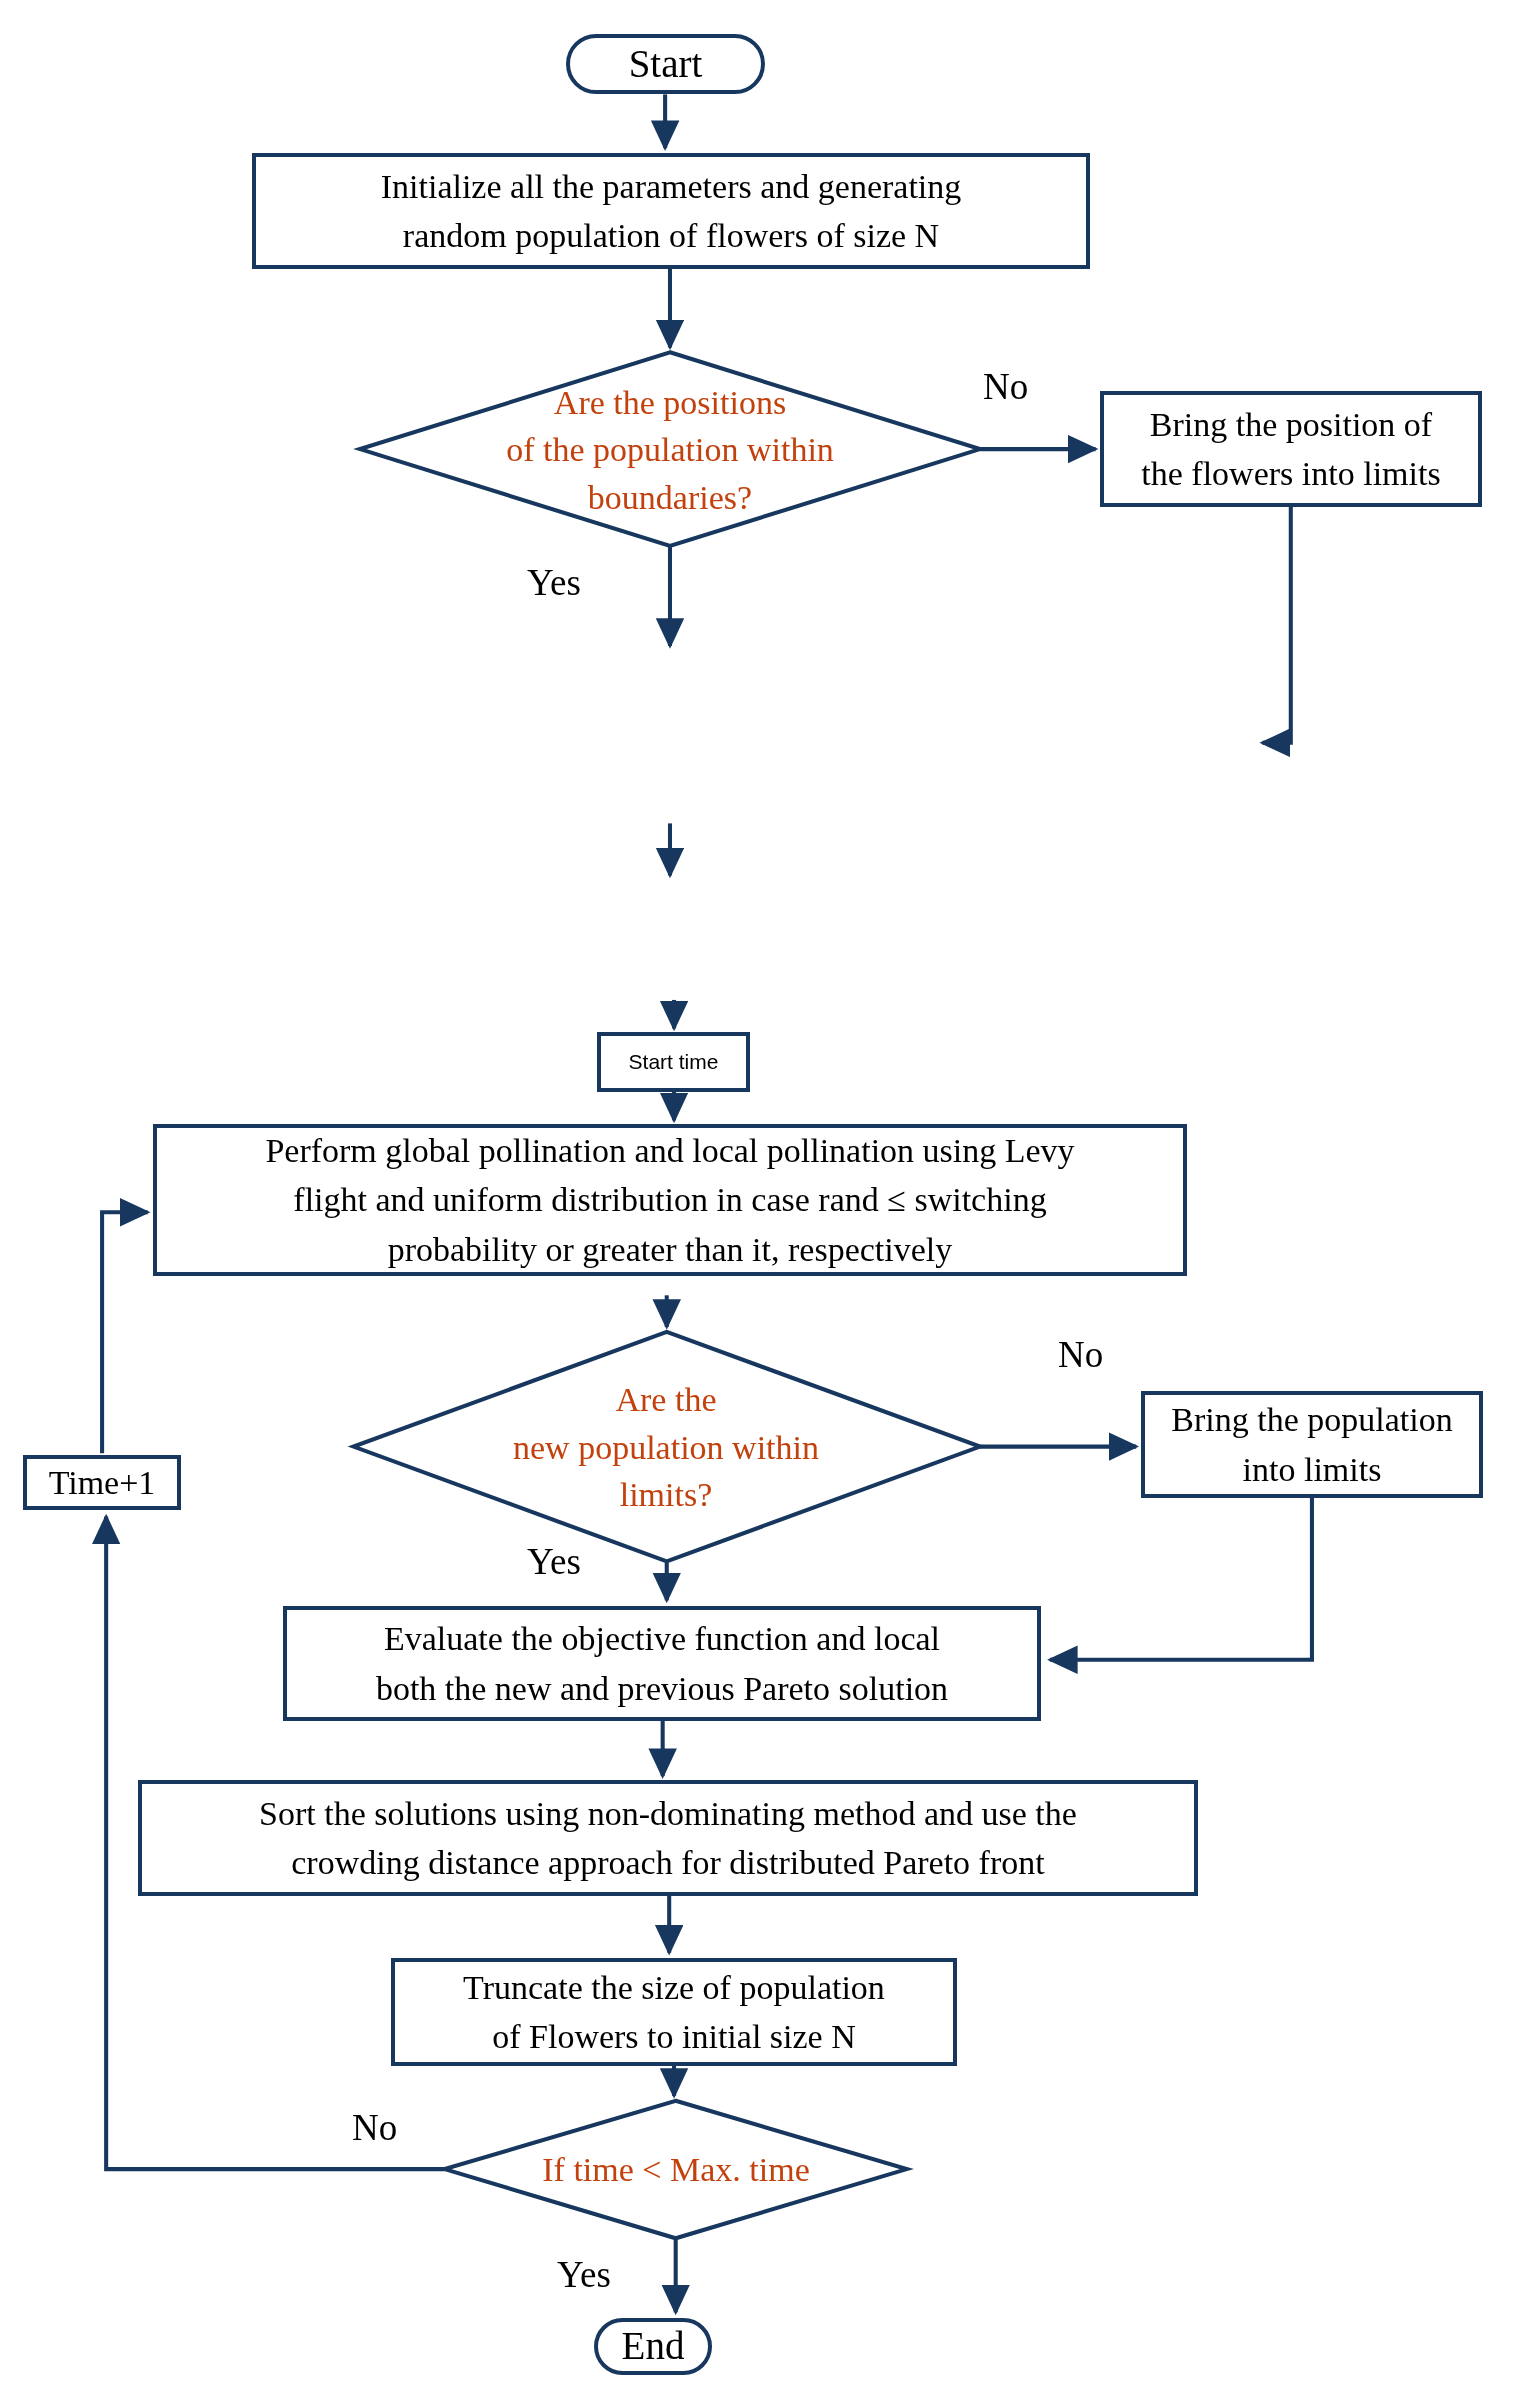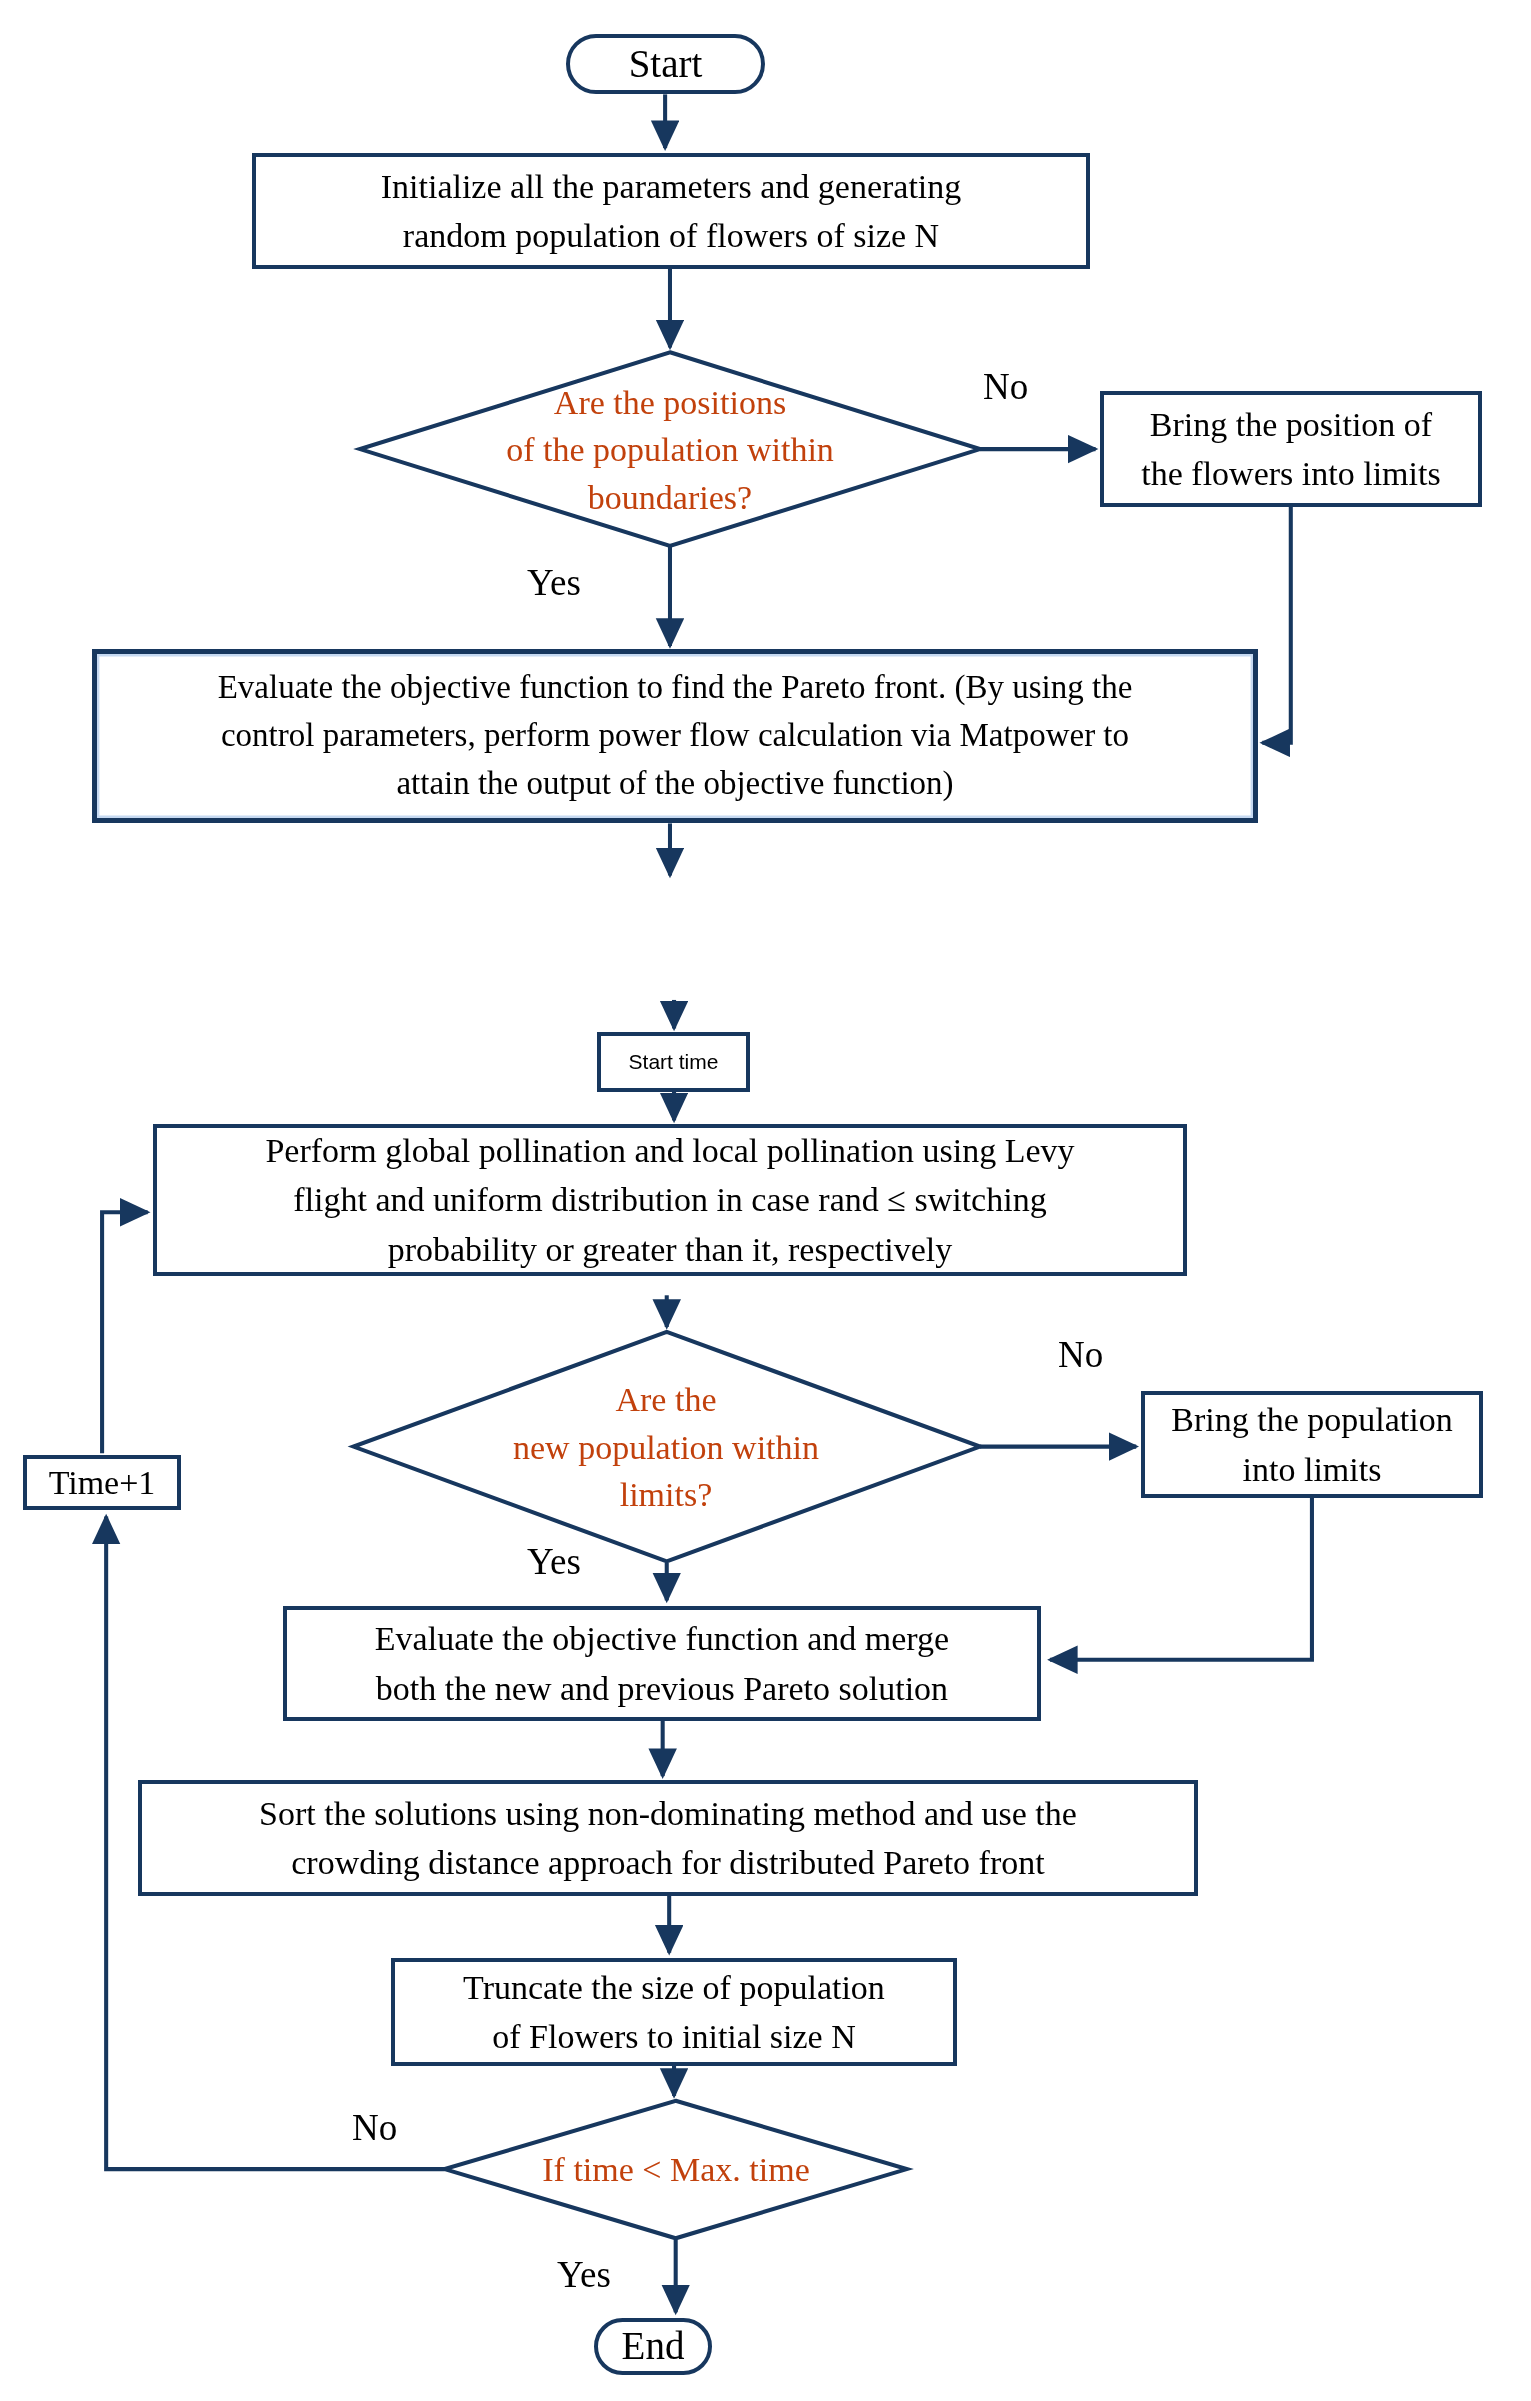--- a/index.html
+++ b/index.html
@@ -66,35 +66,32 @@
   <div class="node terminator" style="left:566px;top:34px;width:199px;height:60px;">Start</div>
 
   <div class="node terminator" style="left:594px;top:2318px;width:118px;height:57px;border-radius:28.5px;">End</div>
 
   <div class="node" style="left:252px;top:153px;width:838px;height:116px;">Initialize all the parameters and generating
 random population of flowers of size N</div>
 
   <div class="node" style="left:1100px;top:391px;width:382px;height:116px;">Bring the position of
 the flowers into limits</div>
 
-  <div class="node process-strong" style="left:92px;top:649px;width:1166px;height:174px;font-size:33px;">Evaluate the objective function to find the Pareto front. (By using  the
-control parameters, perform power flow calculation via  Matpower to
-attain the output of the objective function)</div>
 
 
   <div class="node sans" style="left:597px;top:1032px;width:153px;height:60px;">Start time</div>
 
   <div class="node" style="left:153px;top:1124px;width:1034px;height:152px;">Perform global pollination and local pollination using Levy
 flight and uniform distribution in case rand ≤ switching
 probability or greater than it, respectively</div>
 
   <div class="node" style="left:1141px;top:1391px;width:342px;height:107px;">Bring the population
 into limits</div>
 
-  <div class="node" style="left:283px;top:1606px;width:758px;height:115px;">Evaluate the objective function and merge
+  <div class="node" style="left:283px;top:1606px;width:758px;height:115px;">Evaluate the objective function and local
 both  the new and previous Pareto solution</div>
 
   <div class="node" style="left:138px;top:1780px;width:1060px;height:116px;">Sort the solutions using non-dominating method and use the
 crowding distance approach for distributed Pareto front</div>
 
   <div class="node" style="left:391px;top:1958px;width:566px;height:108px;">Truncate the size of population
 of Flowers to initial size N</div>
 
   <div class="node" style="left:23px;top:1455px;width:158px;height:55px;">Time+1</div>
 

